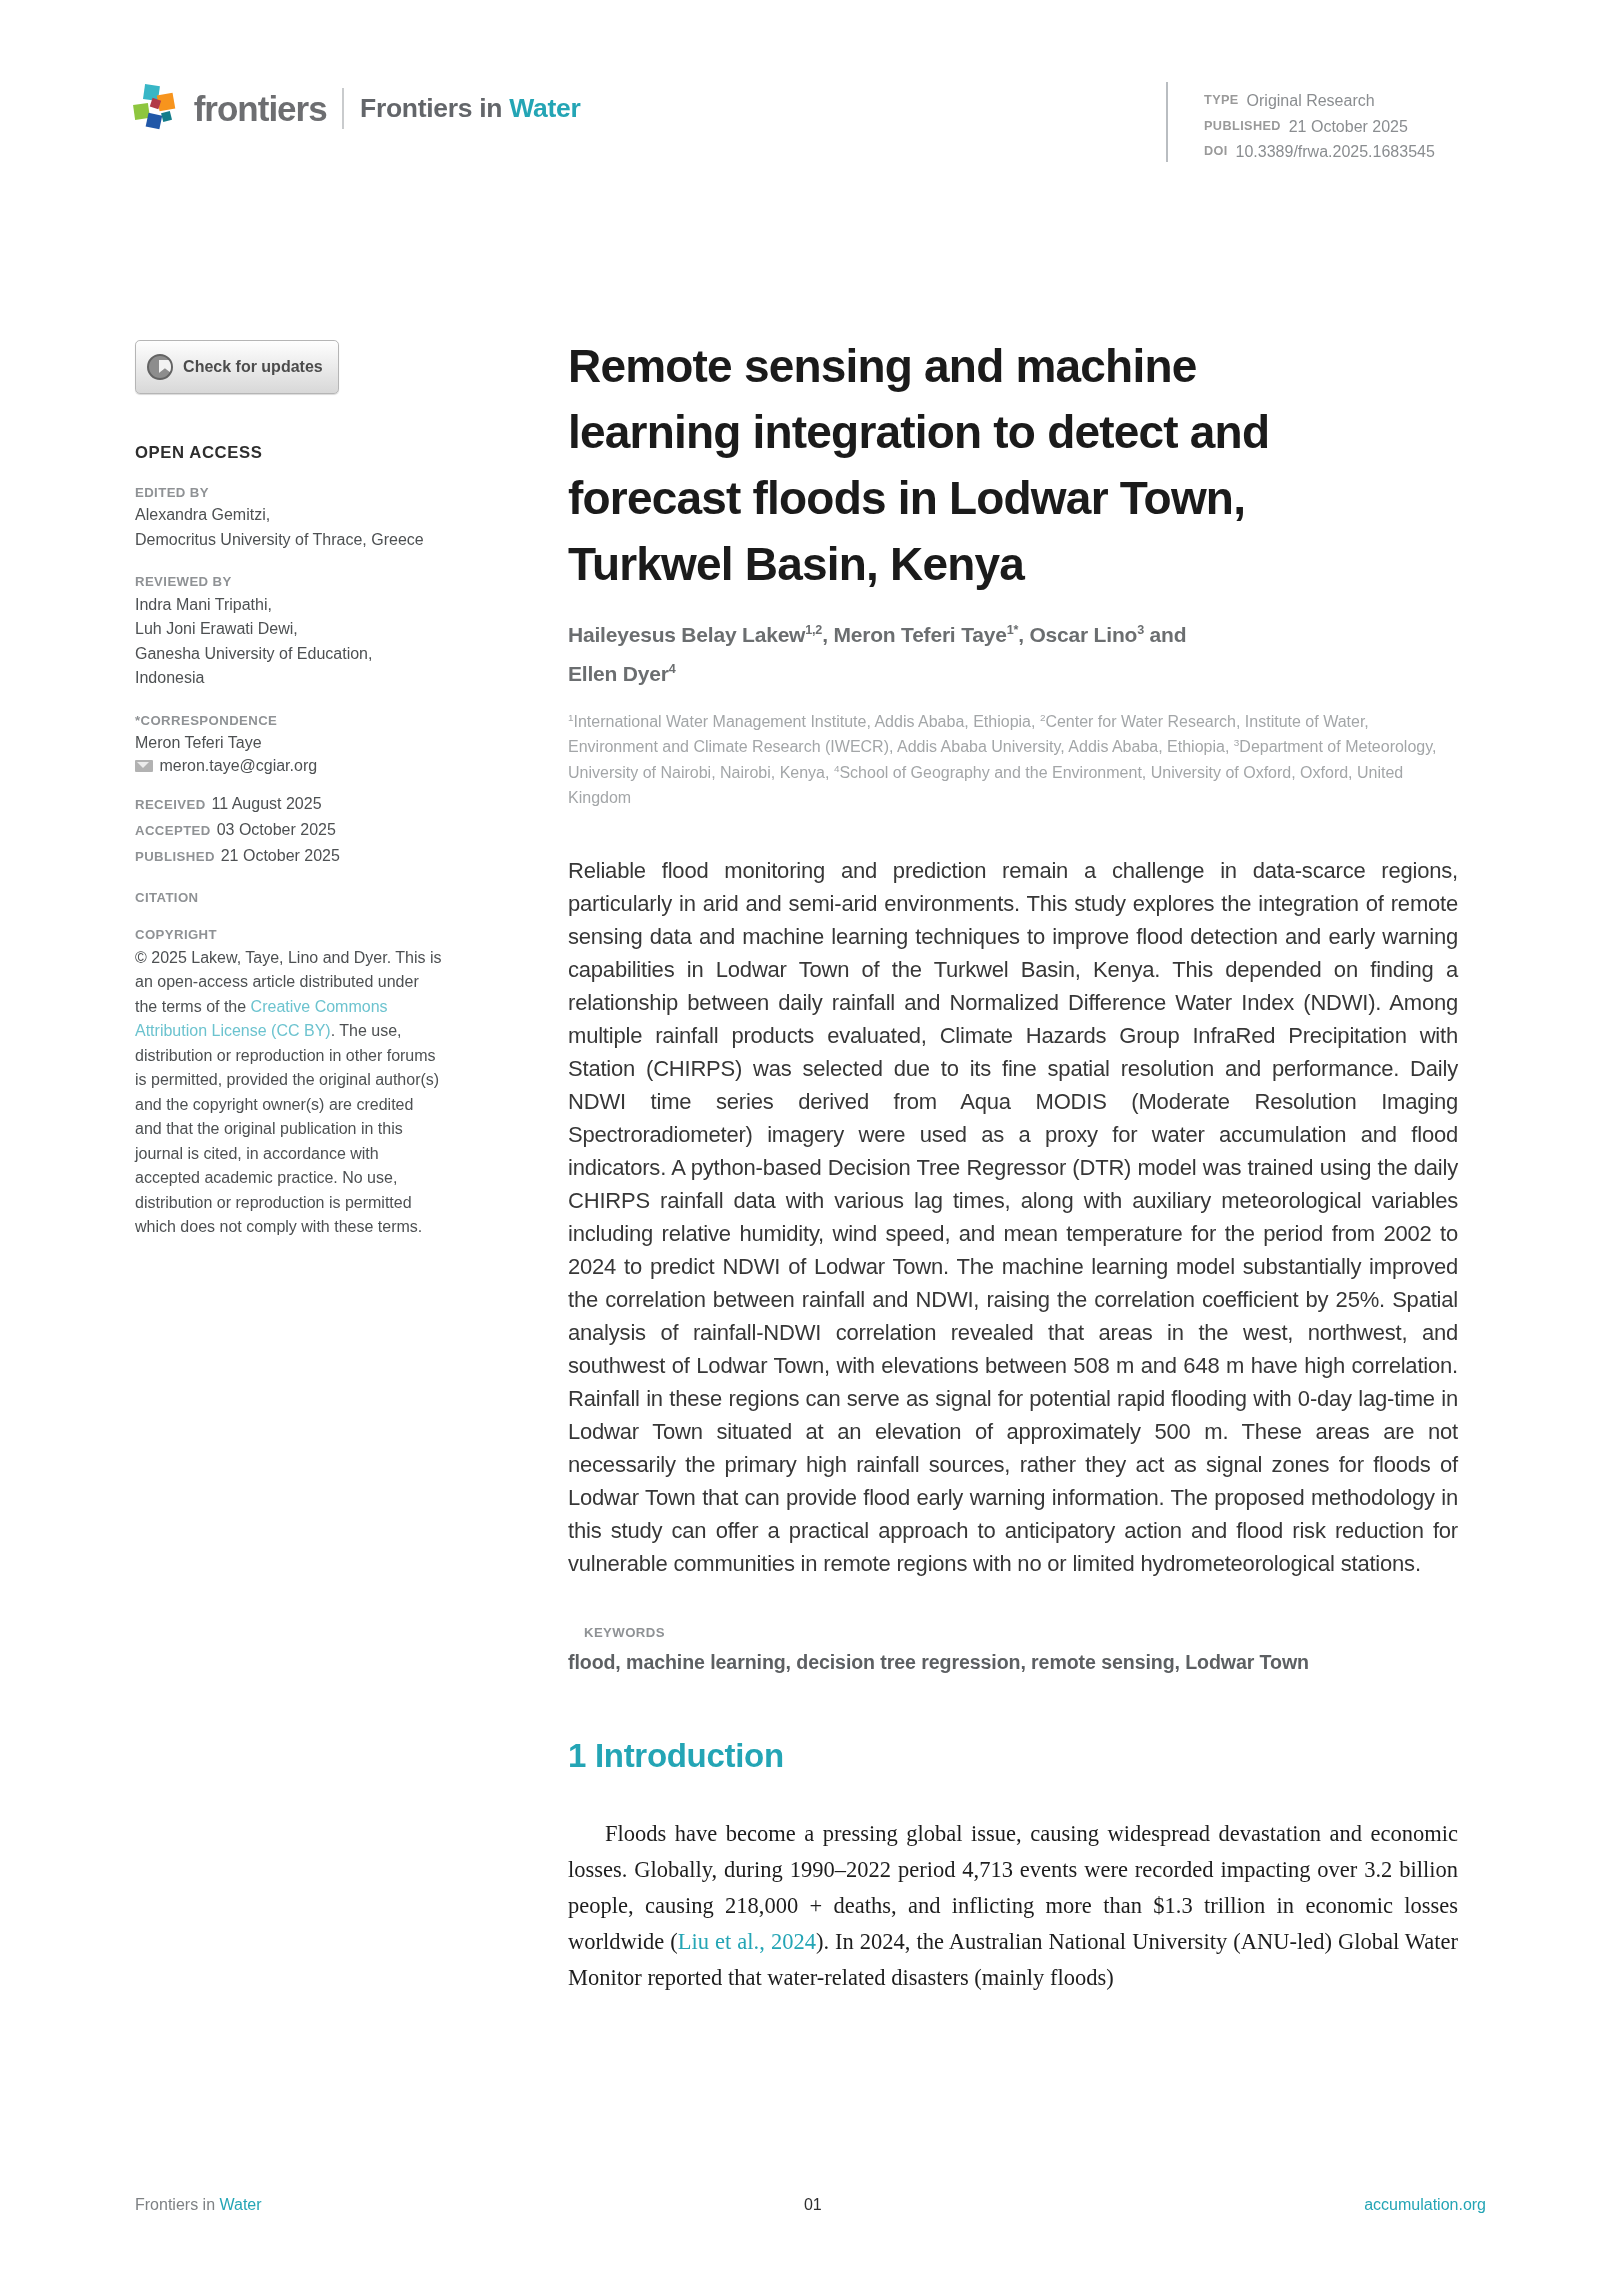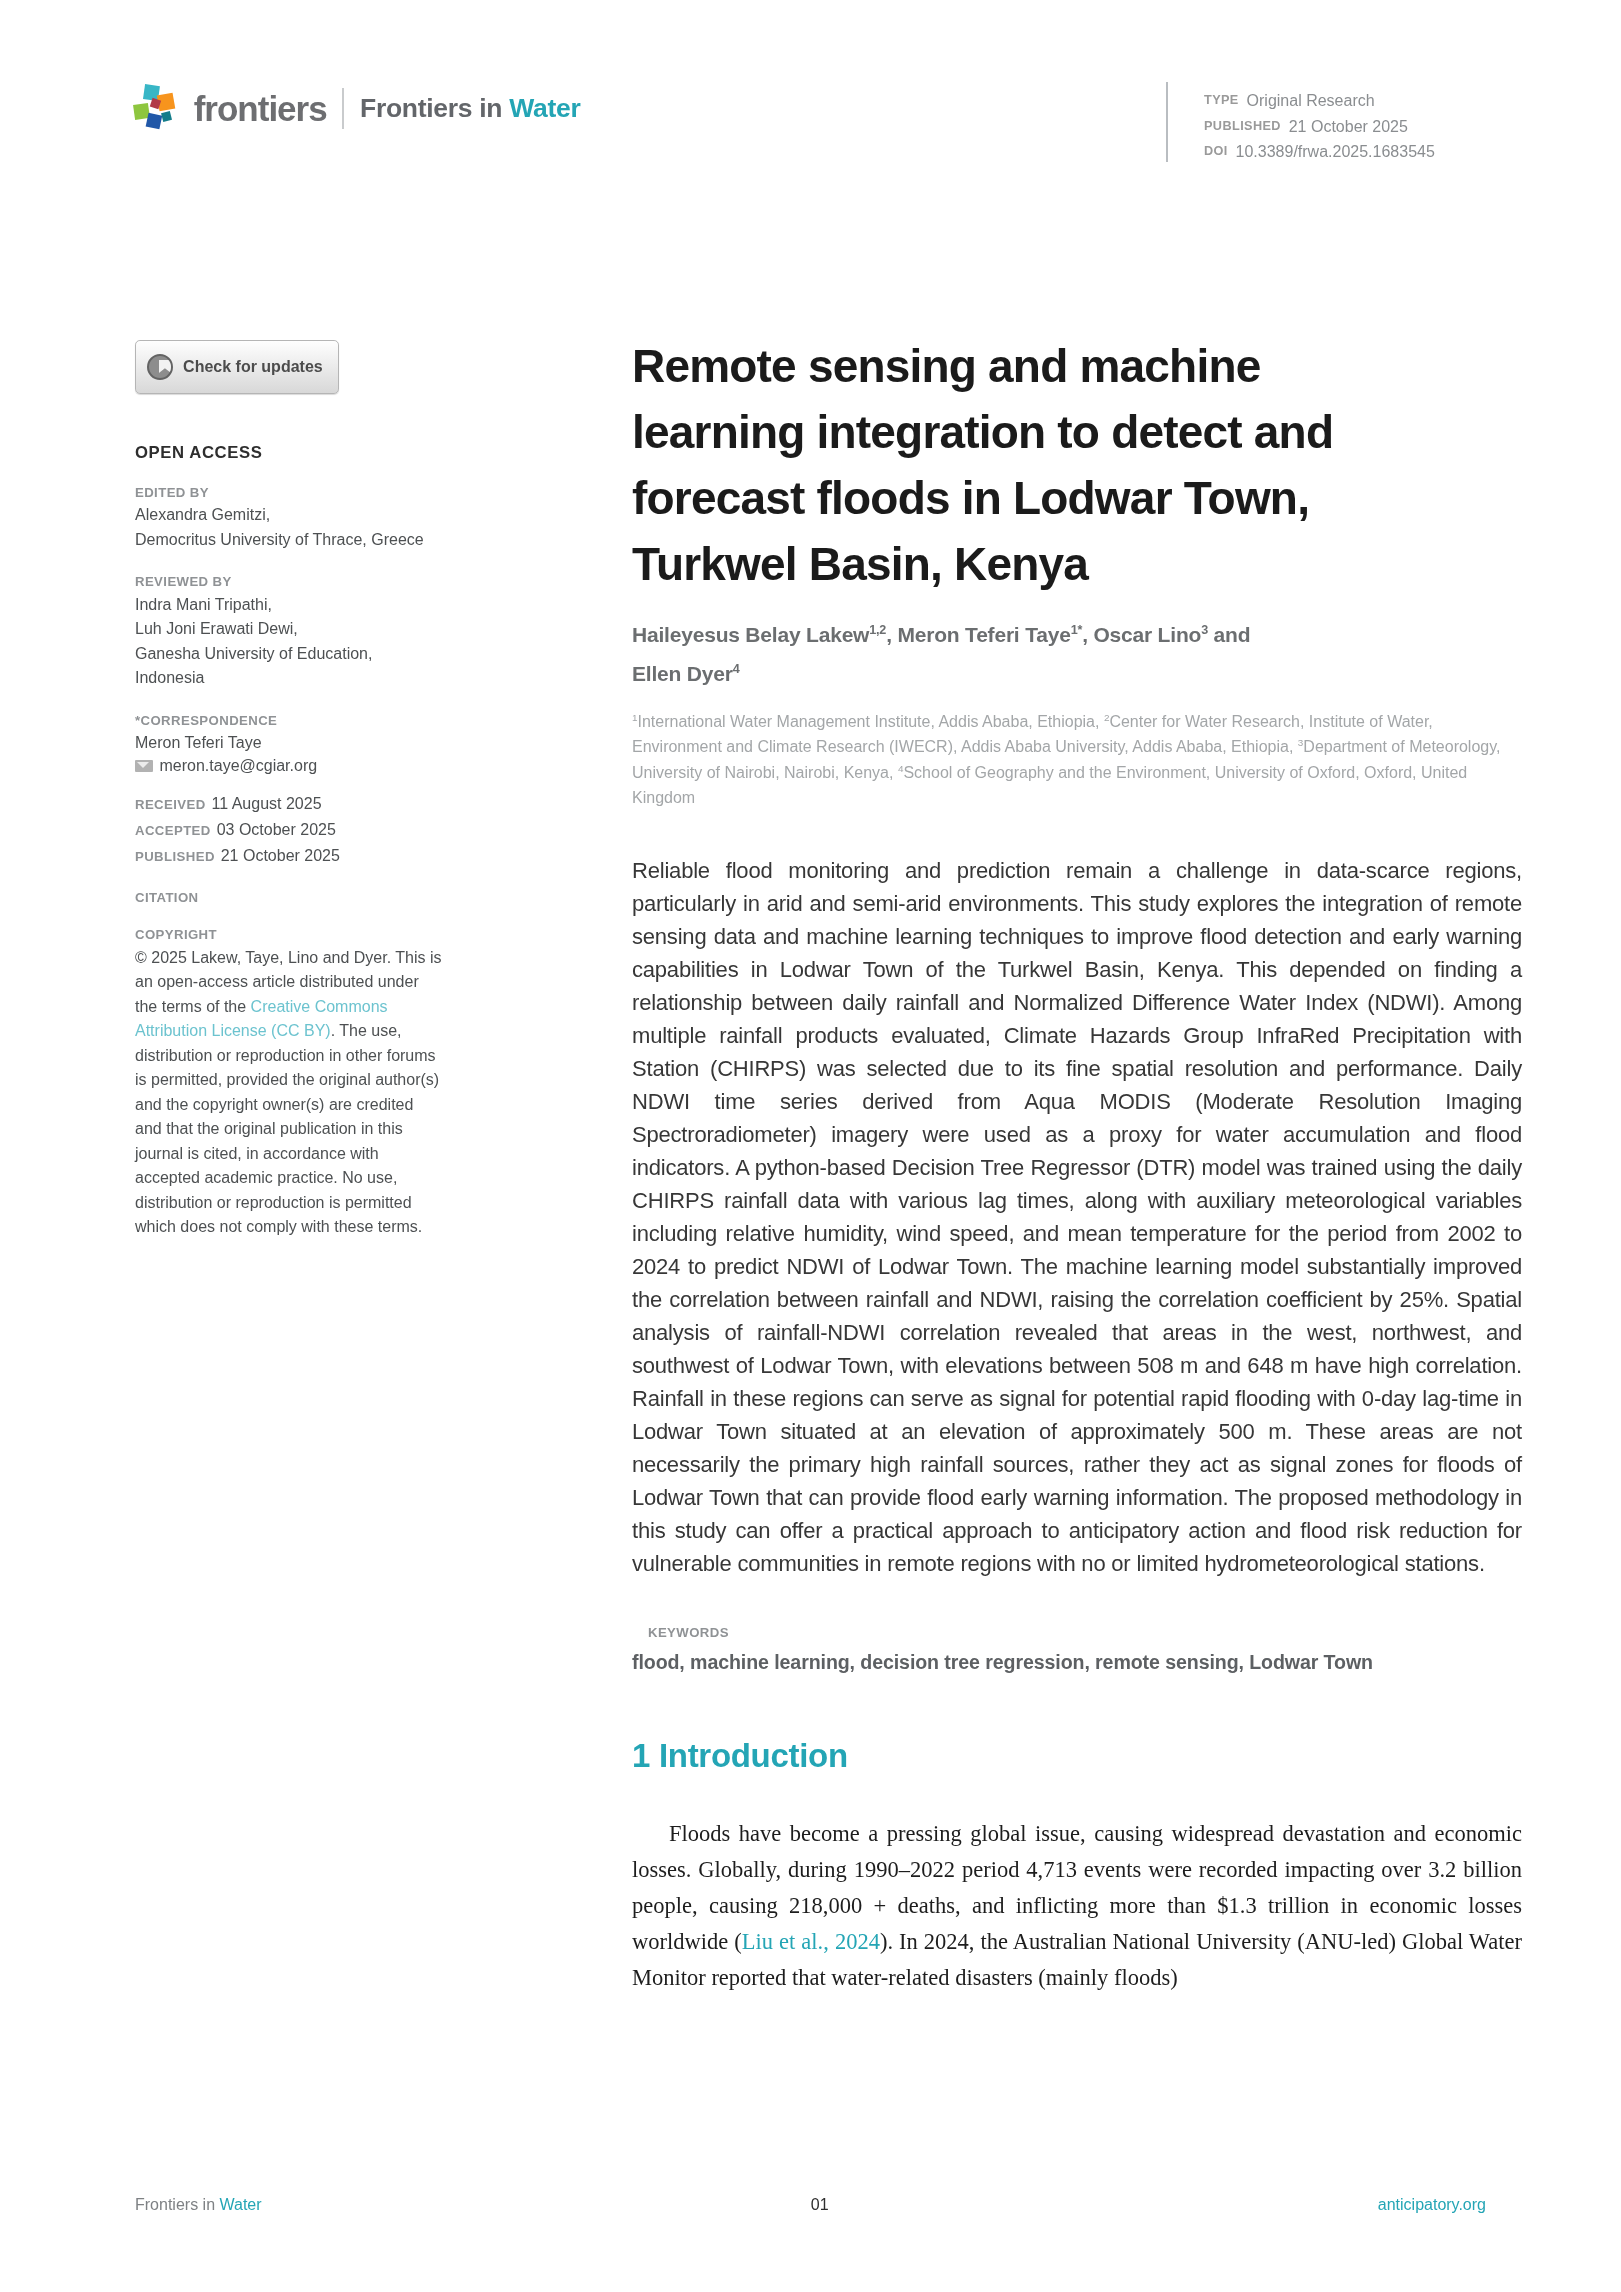--- a/index.html
+++ b/index.html
@@ -48,21 +48,21 @@
   .side-text .seg-link{color:var(--link-light);}
   .date-row{font-size:16px;color:#4d5052;line-height:25px;}
   .date-row .dlabel{font-size:13.2px;font-weight:bold;color:#8f9295;letter-spacing:0.4px;margin-right:5.9px;}
   .email-row{display:flex;align-items:center;margin-top:1px;}
   .email-icon{width:17.6px;height:12.7px;background:#b2b2b2;display:inline-block;position:relative;margin-right:6.9px;border-radius:1px;flex:0 0 auto;}
   .email-icon::after{content:'';position:absolute;left:2px;top:2px;width:0;height:0;
     border-left:6.9px solid transparent;border-right:6.9px solid transparent;border-top:6.4px solid #ececec;}
   .email-text{font-size:16px;color:#4d5052;}
 
   
-  .main{position:absolute;left:632px;top:333px;width:890px;}
+  .main{position:absolute;left:568px;top:333px;width:890px;}
   .title{font-size:46px;line-height:66px;font-weight:bold;color:#1b1b1b;letter-spacing:-0.8px;}
   .authors{margin-top:18px;font-size:21px;line-height:39px;font-weight:bold;color:#6b6e70;letter-spacing:-0.2px;}
   .authors sup{font-size:60%;line-height:0;}
   .affiliations{margin-top:15.7px;font-size:16px;line-height:25.5px;color:#a3a6a8;}
   .affiliations sup{font-size:62%;line-height:0;}
   .abstract{margin-top:43px;font-size:22px;line-height:33px;color:#373737;text-align:justify;letter-spacing:-0.2px;}
   .kw-label{margin-top:45px;font-size:13.2px;font-weight:bold;color:#8f9295;letter-spacing:0.4px;padding-left:16px;}
   .keywords{margin-top:11.8px;font-size:19.6px;font-weight:bold;color:#5d6063;letter-spacing:-0.1px;}
   .section-heading{margin-top:63px;font-size:33px;font-weight:bold;color:var(--accent);letter-spacing:-0.3px;}
   .body-para{margin-top:41px;font-family:"Liberation Serif",serif;font-size:22.5px;line-height:36px;color:#1d1d1d;text-align:justify;text-indent:37px;}
@@ -174,17 +174,17 @@
     <div class="keywords">flood, machine learning, decision tree regression, remote sensing, Lodwar Town</div>
 
     <div class="section-heading">1 Introduction</div>
 
     <div class="body-para"><span>Floods have become a pressing global issue, causing widespread devastation and economic losses. Globally, during 1990–2022 period 4,713 events were recorded impacting over 3.2 billion people, causing 218,000 + deaths, and inflicting more than $1.3 trillion in economic losses worldwide (</span><span class="seg-link">Liu et al., 2024</span><span>). In 2024, the Australian National University (ANU-led) Global Water Monitor reported that water-related disasters (mainly floods)</span></div>
   </div>
 
   <div class="footer">
     <span class="footer-journal"><span>Frontiers in </span><span class="jname">Water</span></span>
     <span class="footer-page">01</span>
-    <span class="footer-site">anticipatory.org</span>
+    <span class="footer-site">accumulation.org</span>
   </div>
 
 </div>
 
 
 </body></html>

